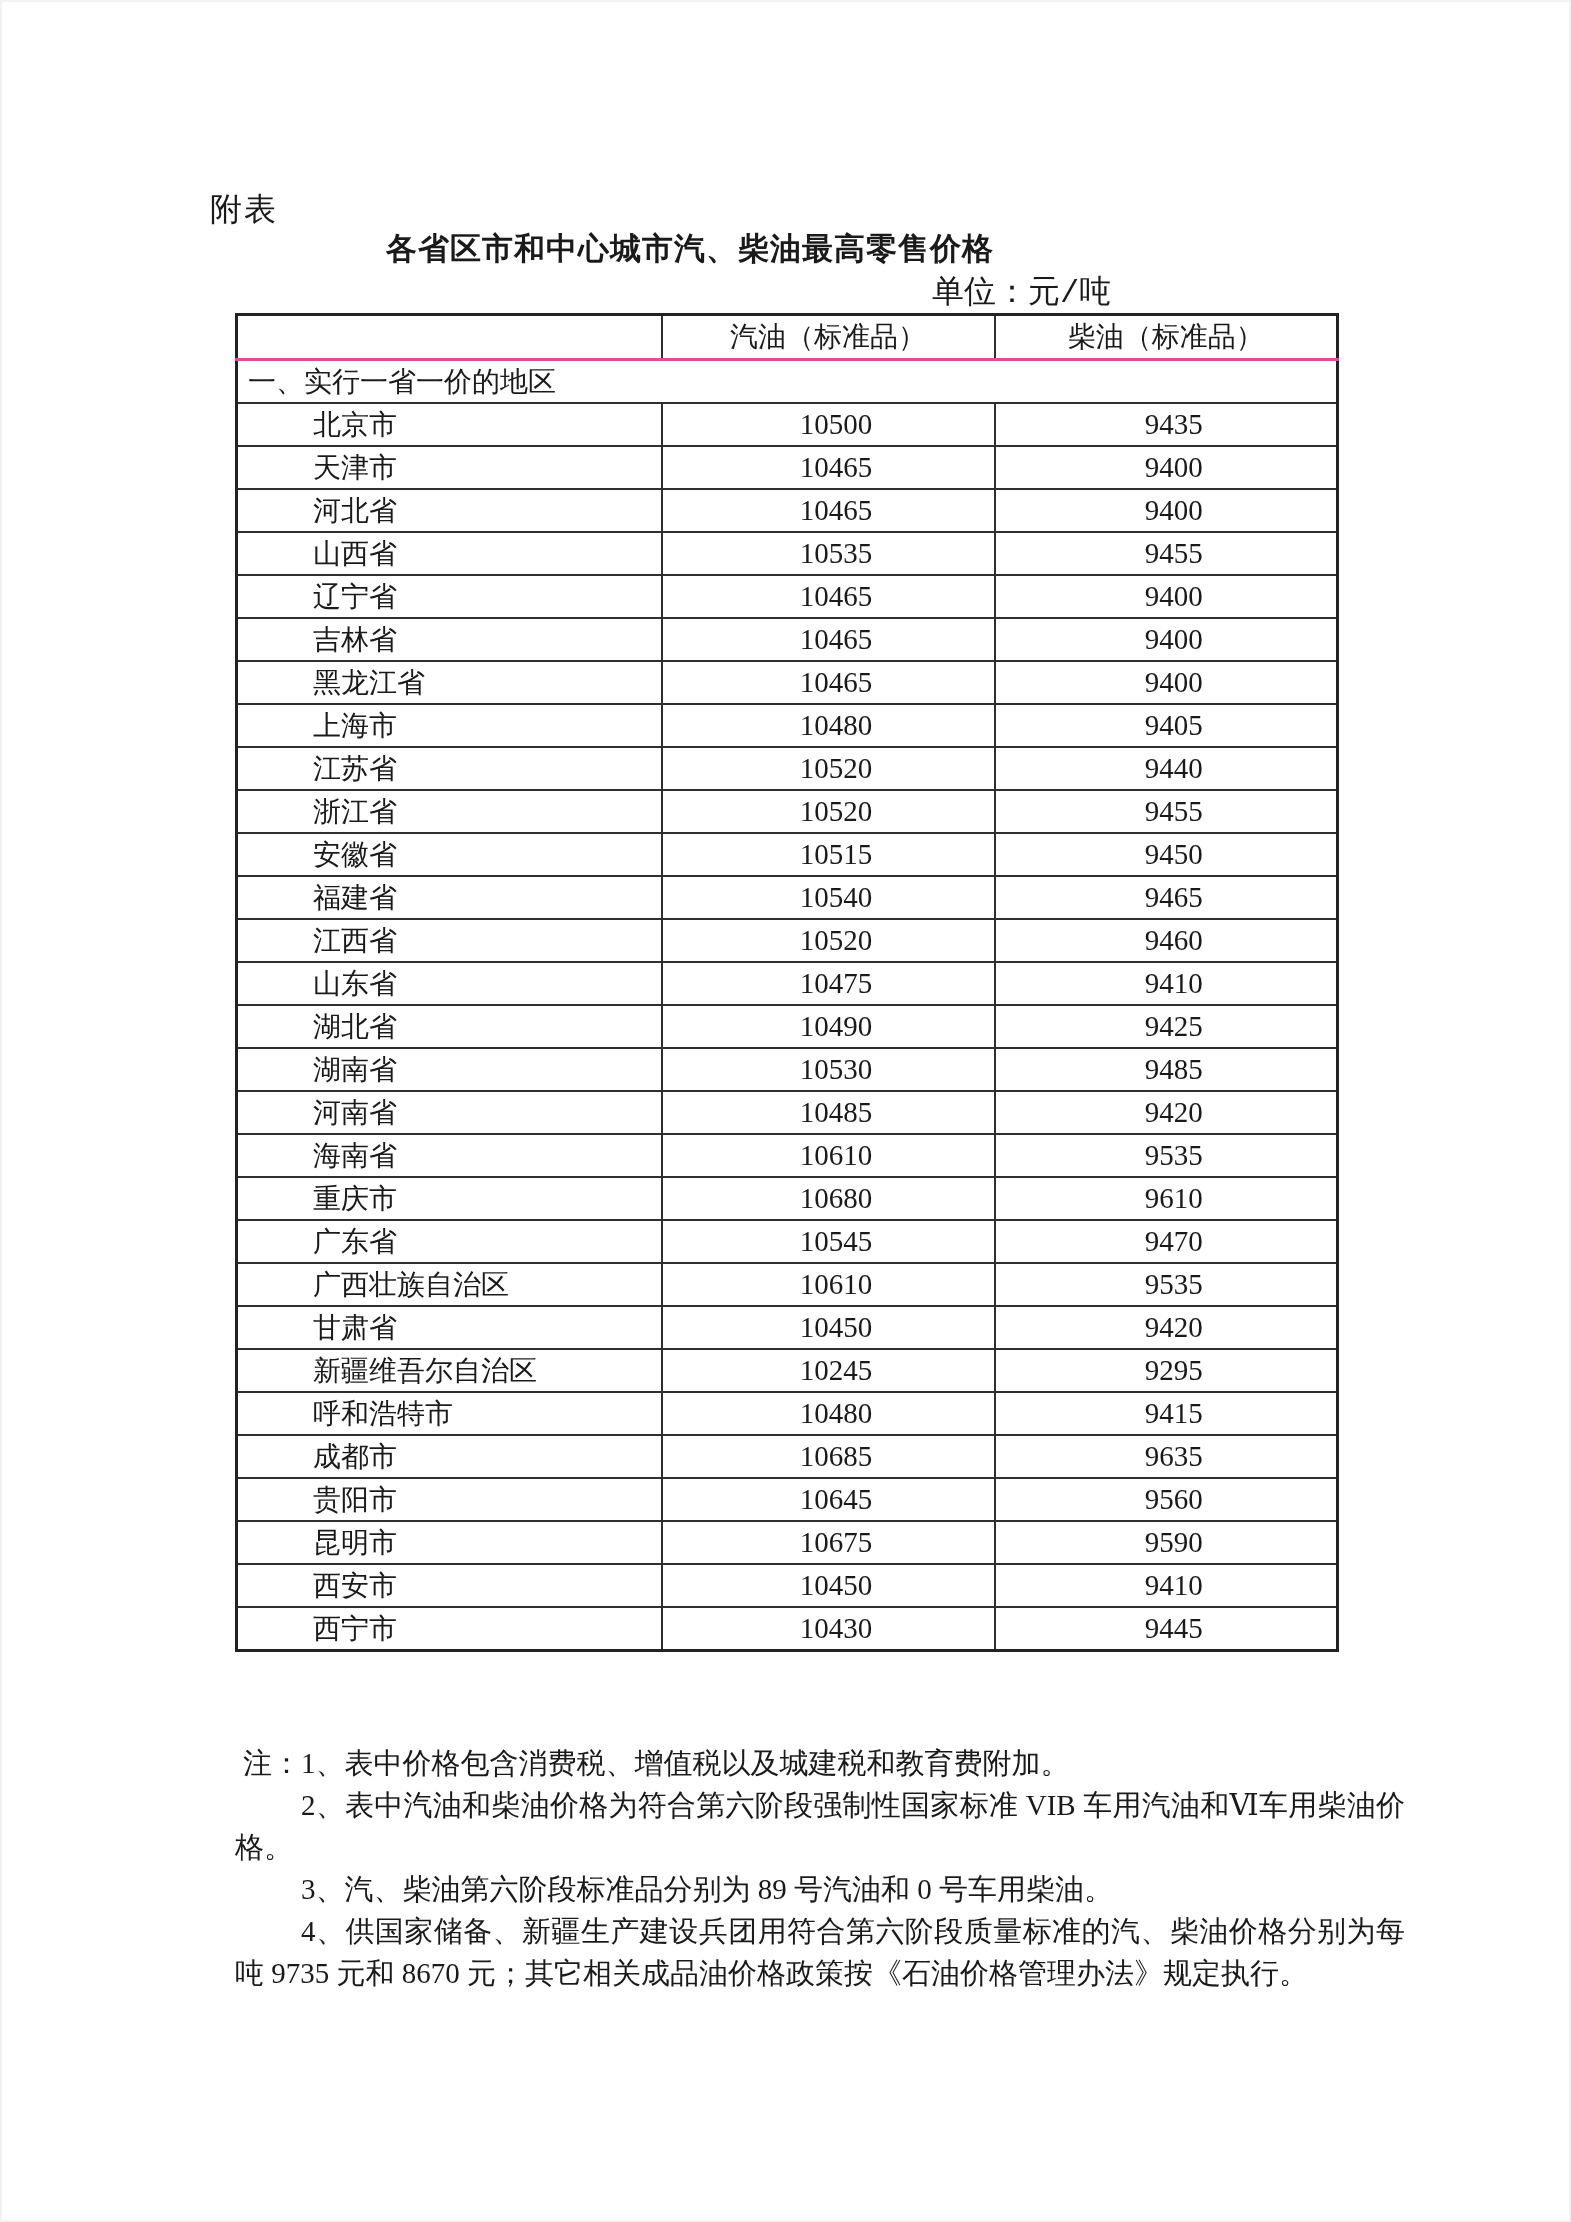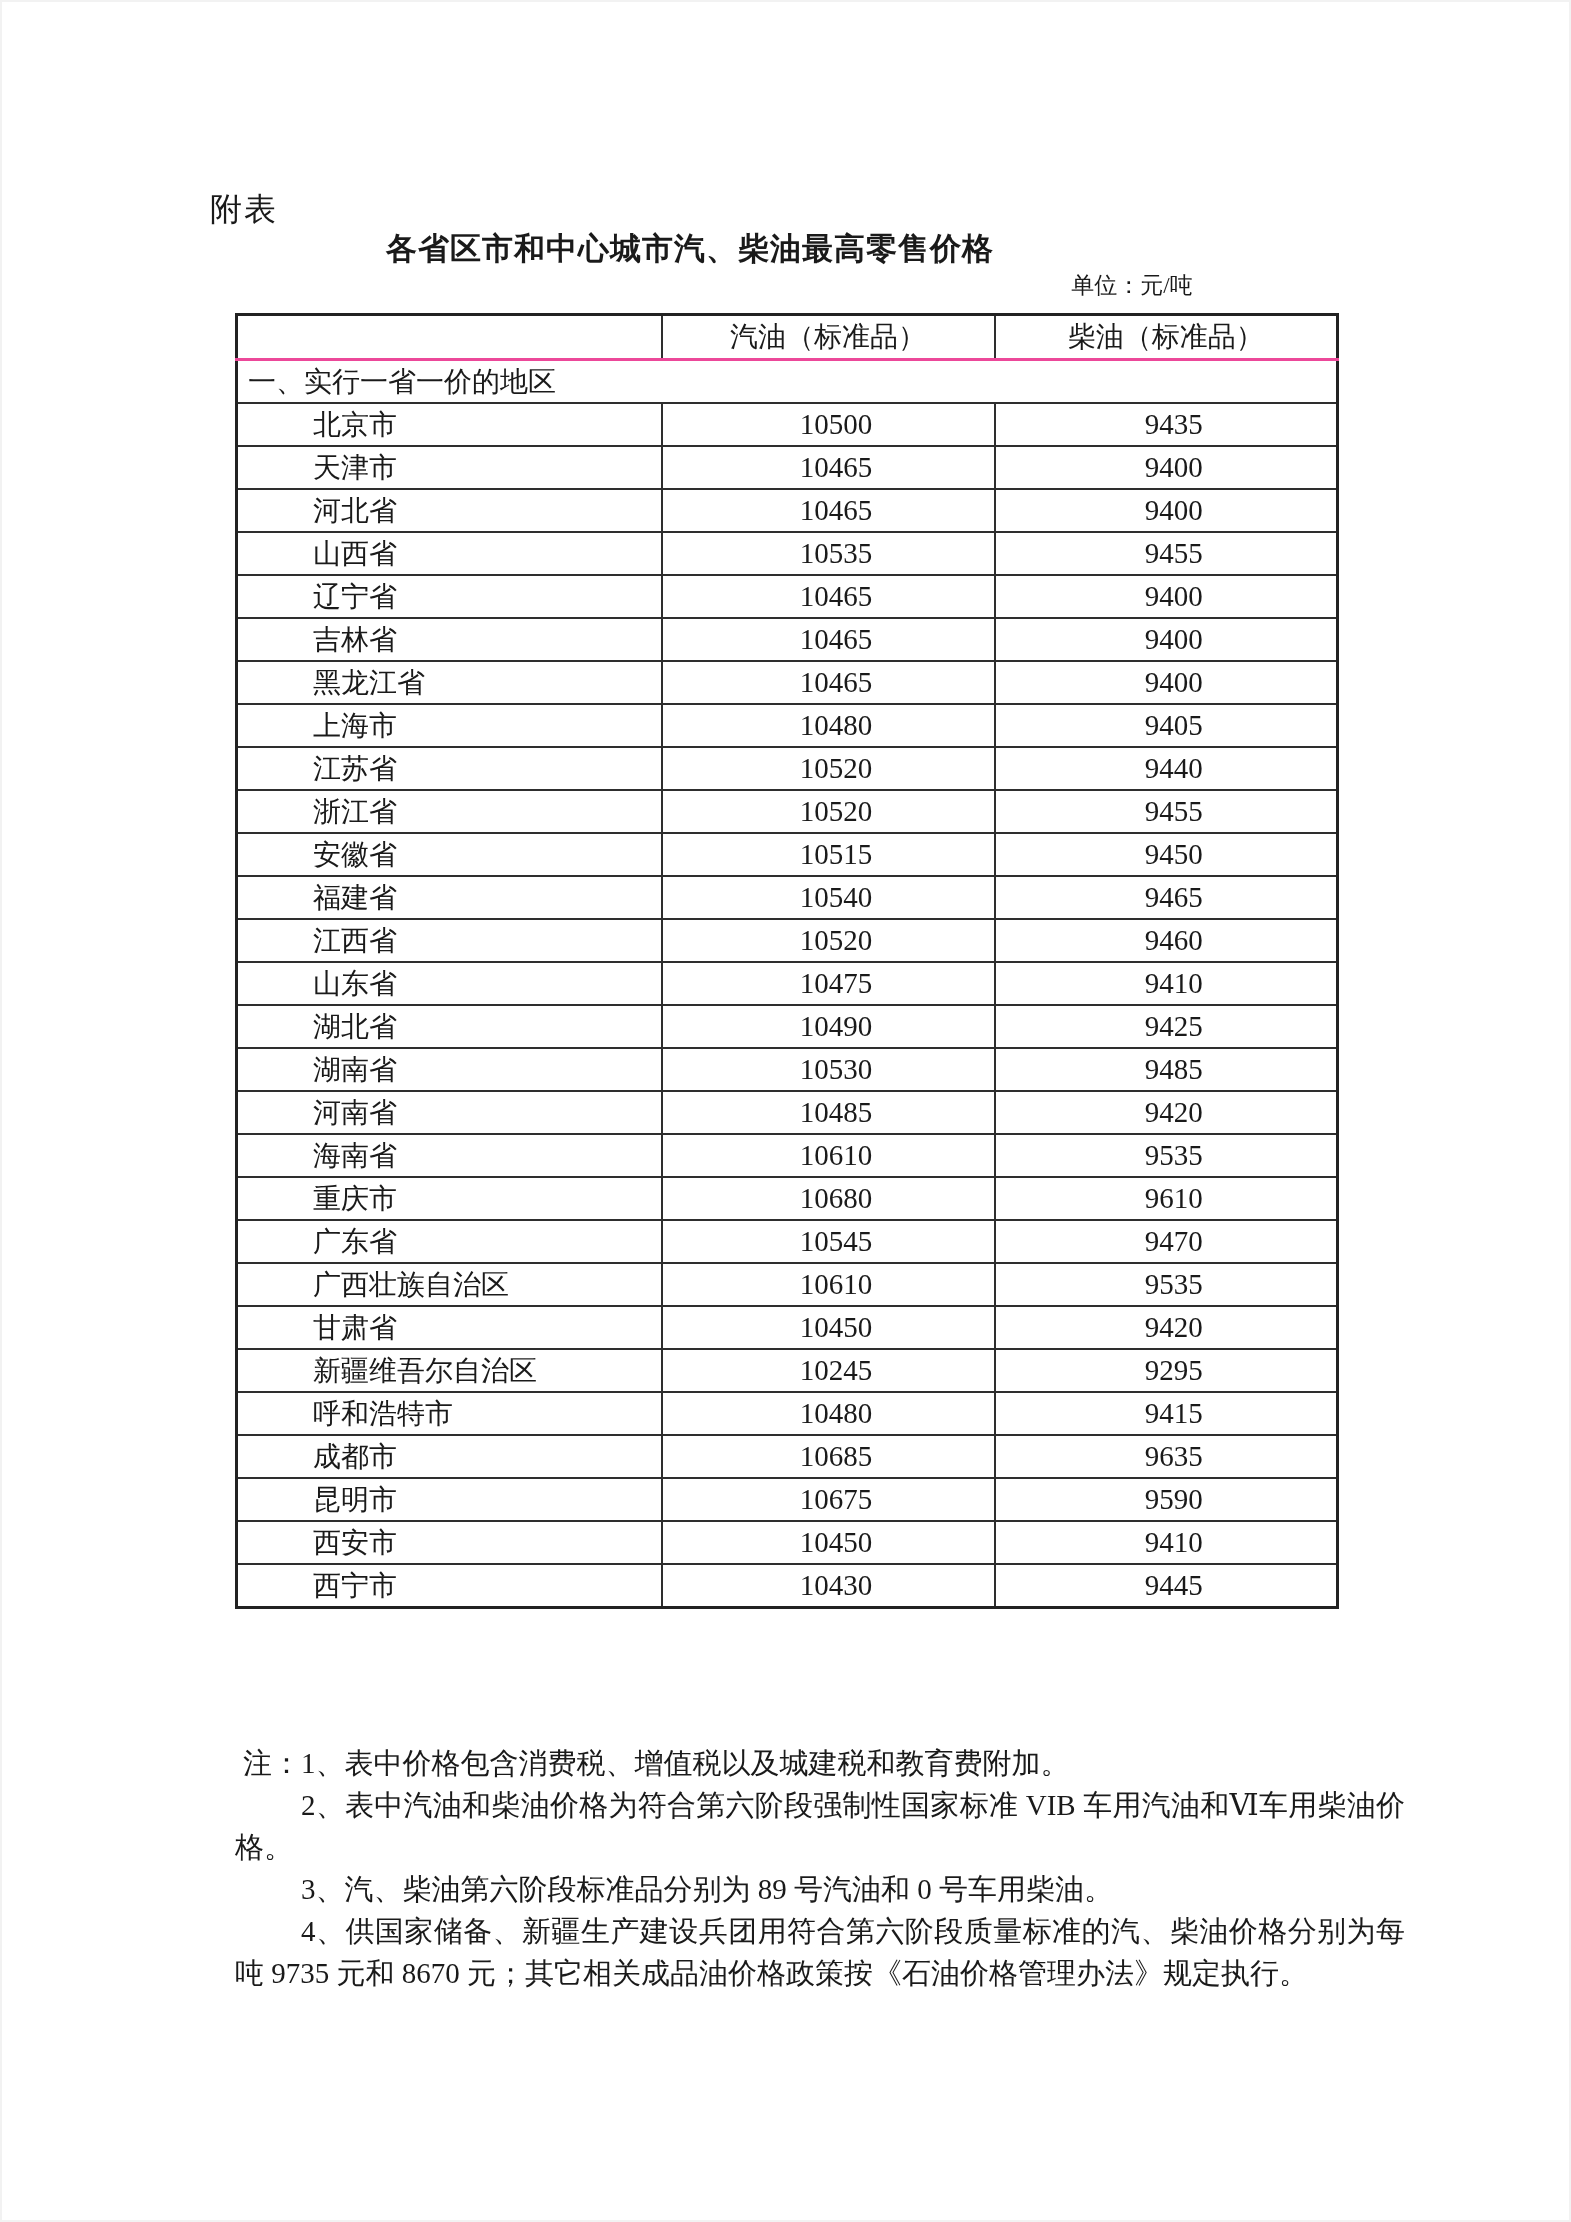--- a/index.html
+++ b/index.html
@@ -17,21 +17,21 @@
     font-size:32px; letter-spacing:2px;
   }
   .doc-title {
     position:absolute; left:240px; top:228px; width:900px;
     text-align:center;
     font-family:"Liberation Sans","DejaVu Sans",sans-serif;
     font-weight:bold; font-size:31px; letter-spacing:1px;
   }
   .unit-note {
     position:absolute; left:932px; top:270px; width:400px;
-    text-align:center; font-size:23px;
+    text-align:left; font-size:32px;font-family:Liberation Mono, monospace;
   }
   table.price-table {
     position:absolute; left:235px; top:313px; width:1101px;
     border-collapse:collapse; table-layout:fixed;
     border:3px solid #222222;
   }
   .price-table col.c-region { width:425px; }
   .price-table col.c-gas    { width:333px; }
   .price-table col.c-diesel { width:343px; }
   .price-table th, .price-table td {
@@ -208,20 +208,25 @@
           <td class="region-cell">呼和浩特市</td>
           <td class="num-cell">10480</td>
           <td class="num-cell">9415</td>
         </tr>
         <tr class="data-row">
           <td class="region-cell">成都市</td>
           <td class="num-cell">10685</td>
           <td class="num-cell">9635</td>
         </tr>
         <tr class="data-row">
+          <td class="region-cell">贵阳市</td>
+          <td class="num-cell">10645</td>
+          <td class="num-cell">9560</td>
+        </tr>
+        <tr class="data-row">
           <td class="region-cell">昆明市</td>
           <td class="num-cell">10675</td>
           <td class="num-cell">9590</td>
         </tr>
         <tr class="data-row">
           <td class="region-cell">西安市</td>
           <td class="num-cell">10450</td>
           <td class="num-cell">9410</td>
         </tr>
         <tr class="data-row">

